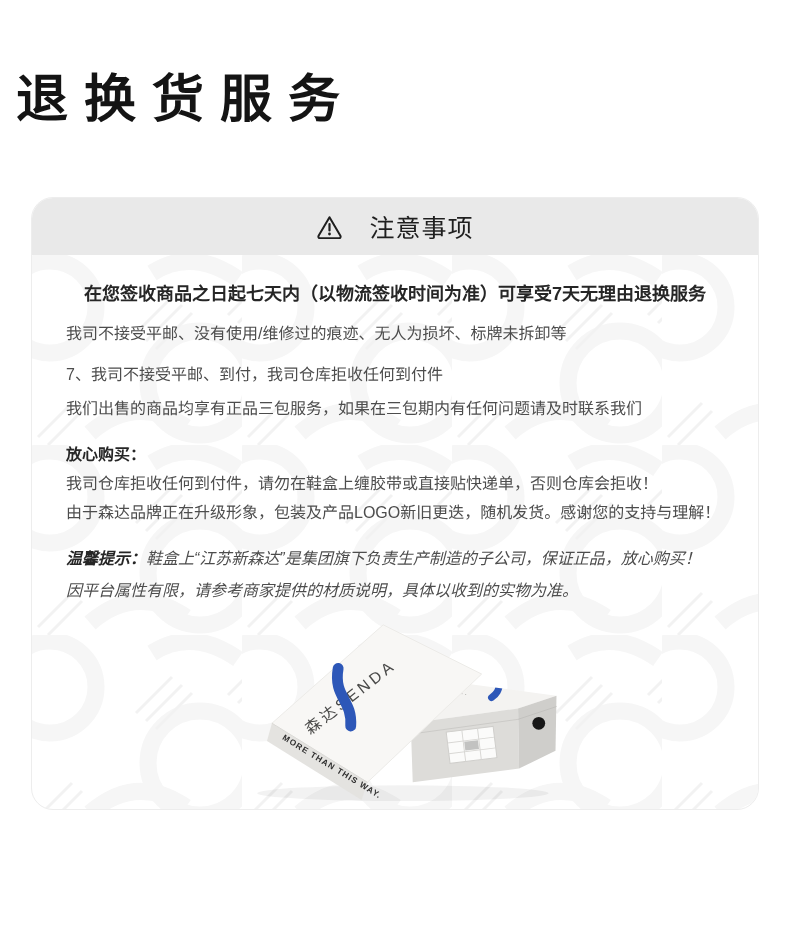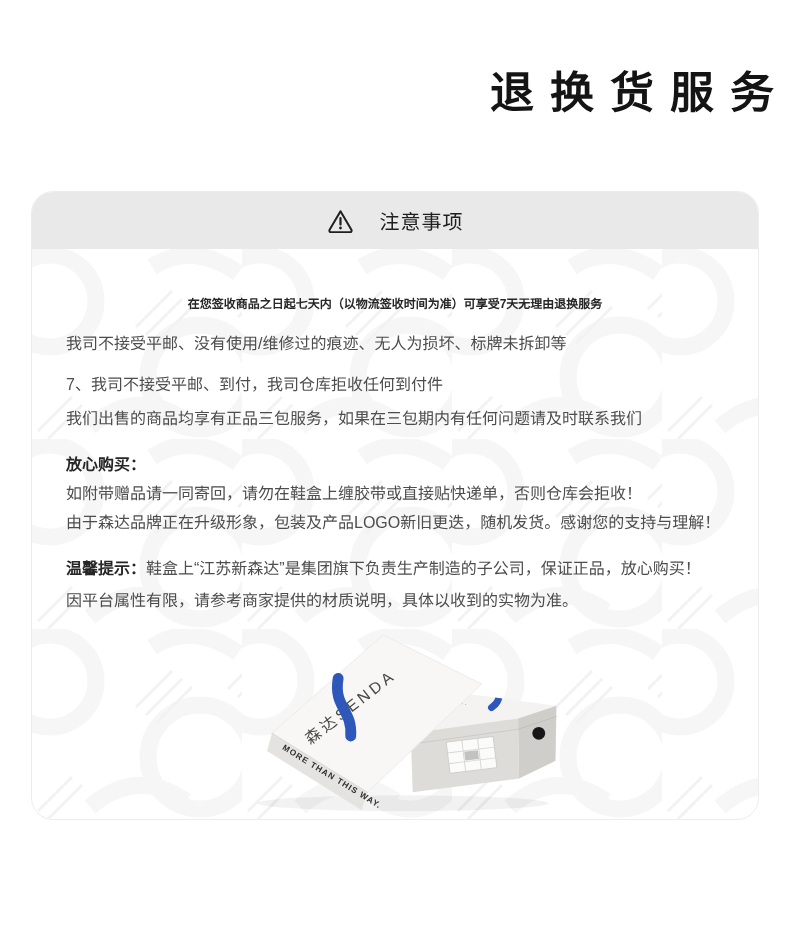--- a/index.html
+++ b/index.html
@@ -4,22 +4,22 @@
 <style>
   html,body{margin:0;padding:0;}
   body{
     width:790px;height:930px;background:#ffffff;
     font-family:"Liberation Sans","DejaVu Sans",sans-serif;
     -webkit-font-smoothing:antialiased;
     overflow:hidden;
   }
   .page-title{
     padding-top:34px;
-    text-align:right;
-    font-size:44px;
+    text-align:left;
+    font-size:52px;
     font-weight:600;
     letter-spacing:16px;
     text-indent:16px;
     color:#141414;
     line-height:60px;
   }
   .card{
     width:726px;
     margin:68px auto 0;
     border:1px solid #ededed;
@@ -27,47 +27,47 @@
     overflow:hidden;
     background:#ffffff;
   }
   .card-header{
     height:57px;
     background:#e9e9e9;
     display:flex;
     align-items:center;
     justify-content:center;
     gap:26px;
-    font-size:20px;
+    font-size:25px;
     color:#1f1f1f;
     letter-spacing:1px;
   }
   .card-header .icon svg{display:block;}
   .card-body{position:relative;padding:24px 34px 4px;}
   .bg-pattern{position:absolute;left:0;top:0;width:100%;height:100%;}
   .content{position:relative;}
   .intro{
-    margin:16px 0 8px;
+    margin:0 0 8px;
     text-align:center;
-    font-size:12px;
+    font-size:18px;
     font-weight:700;
     color:#262626;
     line-height:30px;
   }
   .rule{margin:0 0 7px;}
   .rule p{
     margin:0;
     font-size:16px;
     color:#4d4d4d;
     line-height:34px;
   }
   .reminder{margin-top:14px;}
   .reminder p{margin:0;font-size:16px;color:#4d4d4d;line-height:29px;}
   .reminder .block-title{font-weight:700;color:#262626;}
-  .tips{margin-top:16px;}
+  .tips{margin-top:16px;font-style:italic;}
   .tips p{margin:0;font-size:16px;color:#4d4d4d;line-height:32px;}
   .tips .block-title{font-weight:700;color:#262626;}
   .photo-wrap{margin:6px auto 0;width:340px;}
   .photo-wrap svg{display:block;}
 </style>
 </head>
 <body>
 
 <h1 class="page-title">退换货服务</h1>
 
@@ -114,21 +114,21 @@
         <p>我司不接受平邮、没有使用/维修过的痕迹、无人为损坏、标牌未拆卸等</p>
       </div>
 
       <div class="rule">
         <p>7、我司不接受平邮、到付，我司仓库拒收任何到付件</p>
         <p>我们出售的商品均享有正品三包服务，如果在三包期内有任何问题请及时联系我们</p>
       </div>
 
       <div class="reminder">
         <p class="block-title">放心购买：</p>
-        <p>如附带赠品请一同寄回，请勿在鞋盒上缠胶带或直接贴快递单，否则仓库会拒收！</p>
+        <p>我司仓库拒收任何到付件，请勿在鞋盒上缠胶带或直接贴快递单，否则仓库会拒收！</p>
         <p>由于森达品牌正在升级形象，包装及产品LOGO新旧更迭，随机发货。感谢您的支持与理解！</p>
       </div>
 
       <div class="tips">
         <p><span class="block-title">温馨提示：</span><span>鞋盒上“江苏新森达”是集团旗下负责生产制造的子公司，保证正品，放心购买！</span></p>
         <p>因平台属性有限，请参考商家提供的材质说明，具体以收到的实物为准。</p>
       </div>
 
       <div class="photo-wrap">
         <svg viewBox="0 0 340 195" width="340" height="192">

